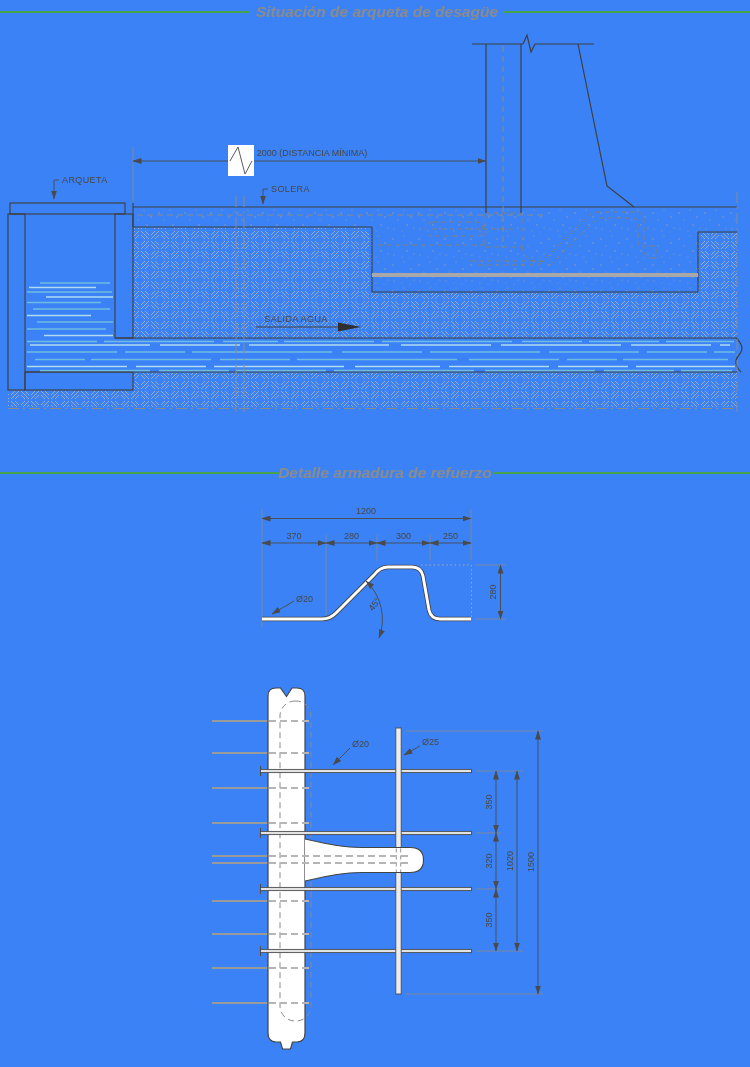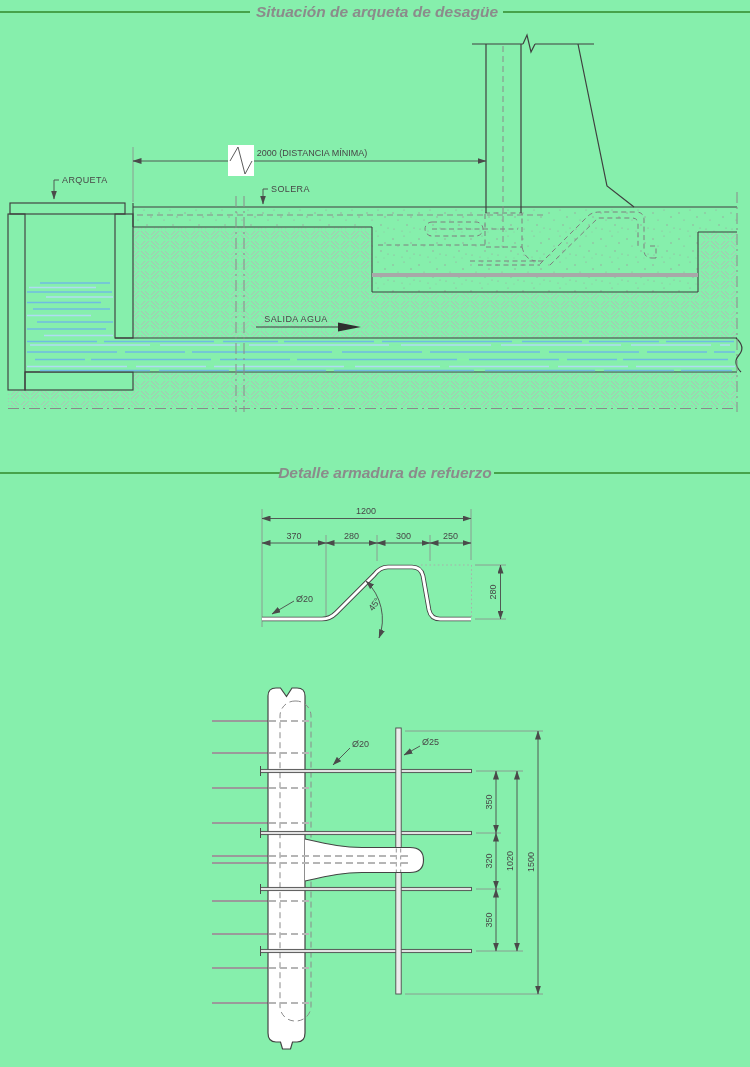--- a/index.html
+++ b/index.html
@@ -1,16 +1,16 @@
 <!DOCTYPE html>
 <html><head>
 <meta charset="utf-8">
 <style>
   html,body{margin:0;padding:0;background:#ffffff;}
-  .page{position:relative;width:750px;height:1067px;background:#86efac;overflow:hidden;
+  .page{position:relative;width:750px;height:1067px;background:#3b82f6;overflow:hidden;
         font-family:"Liberation Sans",sans-serif;}
   svg{display:block;}
   .title{font:italic bold 15.5px "Liberation Sans",sans-serif;fill:#8b8b8b;}
   .dimtxt{font:9px "Liberation Sans",sans-serif;fill:#474747;}
   .lbltxt{font:9px "Liberation Sans",sans-serif;fill:#474747;letter-spacing:.4px;}
   .greenline{stroke:#46a34b;stroke-width:2.2;}
   .outline{stroke:#3f3f3f;stroke-width:1.15;fill:none;}
   .thin{stroke:#8a8a8a;stroke-width:.8;fill:none;}
   .dimline{stroke:#4a4a4a;stroke-width:.9;fill:none;}
   .dashline{stroke:#8a8a8a;stroke-width:1;fill:none;stroke-dasharray:6 4;}

